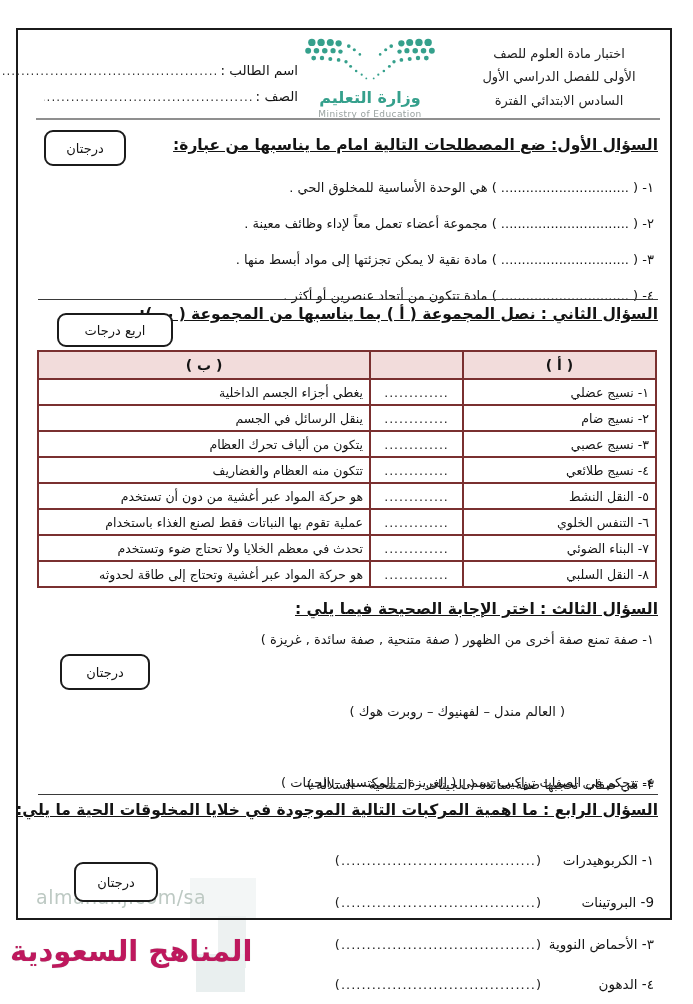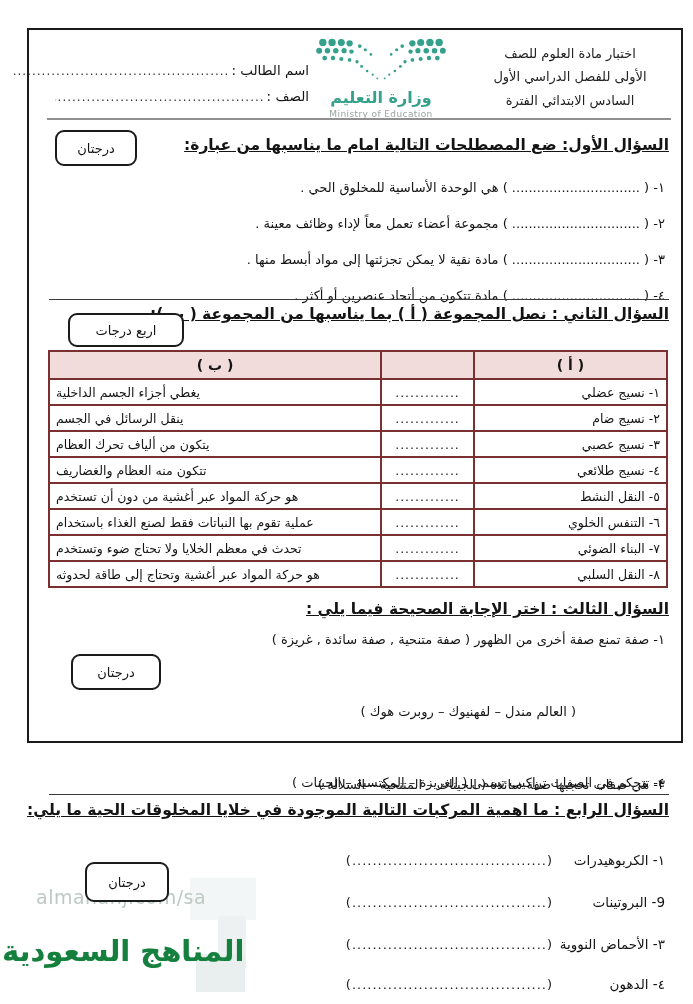--- a/index.html
+++ b/index.html
@@ -8,25 +8,25 @@
     position:relative; width:693px; height:1004px; background:#fff;
     font-family:"DejaVu Sans", sans-serif; color:#141414; direction:rtl;
     overflow:hidden;
   }
   
   .wm { position:absolute; z-index:0; }
   .wm-block-a { left:190px; top:878px; width:66px; height:42px; background:#f3f6f6; }
   .wm-block-b { left:218px; top:916px; width:28px; height:52px; background:#edf1f1; }
   .wm-block-c { left:196px; top:954px; width:49px; height:38px; background:#e9efef; }
   .wm-url { left:36px; top:886px; font-size:19px; color:#bdc9c3; direction:ltr; letter-spacing:0.5px; }
-  .wm-arabic { left:2px; top:934px; font-size:29px; font-weight:bold; color:#15803d;
+  .wm-arabic { left:10px; top:934px; font-size:29px; font-weight:bold; color:#be185d;
                text-shadow:0 0 1px #b9d0c4; }
   
   .frame {
-    position:absolute; left:27px; top:28px; width:656px; height:715px;
+    position:absolute; left:16px; top:28px; width:656px; height:892px;
     border:2px solid #1b1b1b; z-index:1;
   }
   
   .exam-title {
     position:absolute; top:12px; right:6px; width:210px; text-align:center;
     font-size:13px; line-height:1.8; color:#222;
   }
   .logo { position:absolute; top:5px; right:222px; width:156px; text-align:center; }
   .logo-ar { color:#35a08c; font-weight:bold; font-size:16px; margin-top:1px; }
   .logo-en { color:#9aa3a1; font-size:9px; letter-spacing:0.4px; margin-top:2px; }
@@ -74,21 +74,21 @@
     position:absolute; top:320px; right:13px; width:620px;
     border-collapse:collapse; font-size:12.5px;
   }
   .match-table th, .match-table td { border:2px solid #7a3030; padding:0 6px; }
   .match-table th { height:28px; background:#f2dcdb; font-size:14px; font-weight:bold; text-align:center; }
   .match-table td { height:26px; }
   .col-a { width:193px; }
   .col-mid { width:93px; }
   .cell-a { text-align:right; }
   .cell-mid { text-align:center; letter-spacing:1px; color:#222; }
-  .cell-b { text-align:left; }
+  .cell-b { text-align:right; }
 </style>
 </head>
 <body>
 
 <div class="page">
 
   <div class="wm wm-block-a"></div>
   <div class="wm wm-block-b"></div>
   <div class="wm wm-block-c"></div>
   <div class="wm wm-url">almanahj.com/sa</div>

